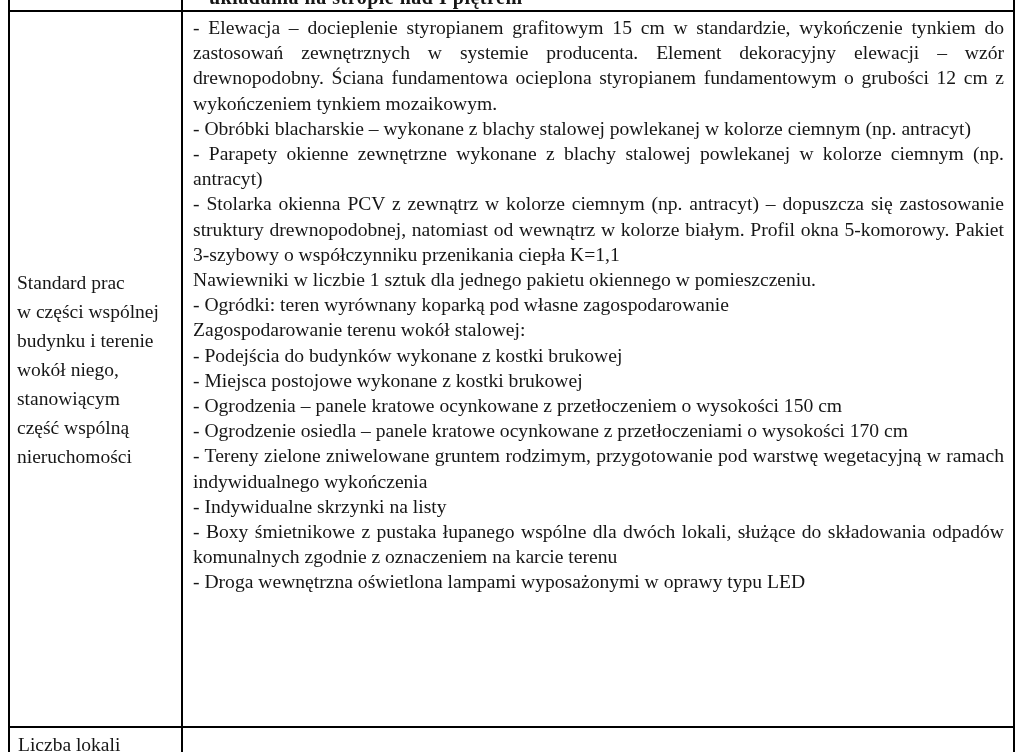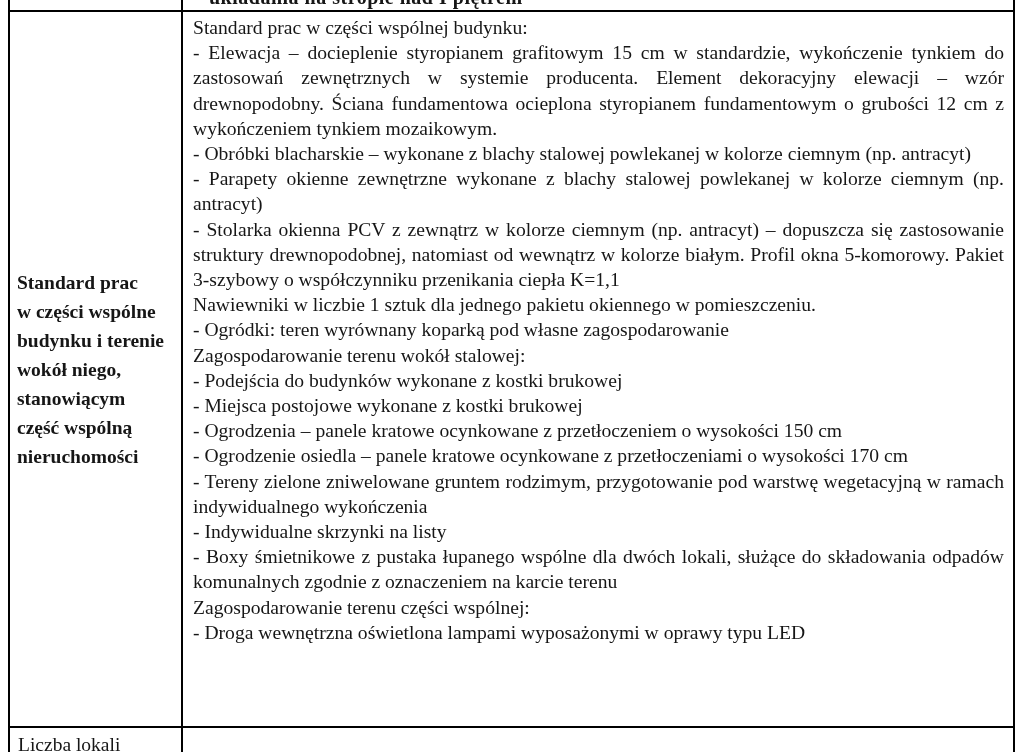--- a/index.html
+++ b/index.html
@@ -73,21 +73,20 @@
   .row-main .cell-label{
     display:flex;
     flex-direction:column;
     justify-content:center;
     padding-left:7px;
     font-size:19.5px;
   }
   .label-line{
     line-height:29px;
     white-space:nowrap;
-    font-weight:bold;
   }
 
   
   .row-main .cell-content{
     padding:3px 9px 0 10px;
   }
   .para{
     margin:0;
     font-size:19.6px;
     line-height:25.2px;
@@ -115,46 +114,44 @@
       <div class="cell cell-label"></div>
       <div class="cell cell-content">
         <div class="clipped-top-text">układania na stropie nad I piętrem</div>
       </div>
     </div>
 
     <div class="row row-main">
       <div class="cell cell-label">
         <div class="label-lines">
             <div class="label-line">Standard prac</div>
-            <div class="label-line">w części wspólne</div>
+            <div class="label-line">w części wspólnej</div>
             <div class="label-line">budynku i terenie</div>
             <div class="label-line">wokół niego,</div>
             <div class="label-line">stanowiącym</div>
             <div class="label-line">część wspólną</div>
             <div class="label-line">nieruchomości</div>
           </div>
       </div>
       <div class="cell cell-content">
         <div class="paragraphs">
-            <p class="para">Standard prac w części wspólnej budynku:</p>
             <p class="para">- Elewacja – docieplenie styropianem grafitowym 15 cm w standardzie, wykończenie tynkiem do zastosowań zewnętrznych w systemie producenta.  Element dekoracyjny elewacji – wzór drewnopodobny. Ściana fundamentowa ocieplona styropianem fundamentowym o grubości 12 cm z wykończeniem tynkiem mozaikowym.</p>
             <p class="para">- Obróbki blacharskie – wykonane z blachy stalowej powlekanej w kolorze ciemnym (np. antracyt)</p>
             <p class="para">- Parapety okienne zewnętrzne wykonane z blachy stalowej powlekanej w kolorze ciemnym (np. antracyt)</p>
             <p class="para">- Stolarka okienna PCV z zewnątrz w kolorze ciemnym (np. antracyt) – dopuszcza się zastosowanie struktury drewnopodobnej, natomiast od wewnątrz w kolorze białym. Profil okna 5-komorowy. Pakiet 3-szybowy o współczynniku przenikania ciepła K=1,1</p>
             <p class="para">Nawiewniki w liczbie 1 sztuk dla jednego pakietu okiennego w pomieszczeniu.</p>
             <p class="para">- Ogródki: teren wyrównany koparką pod własne zagospodarowanie</p>
             <p class="para">Zagospodarowanie terenu wokół stalowej:</p>
             <p class="para">- Podejścia do budynków wykonane z kostki brukowej</p>
             <p class="para">- Miejsca postojowe wykonane z kostki brukowej</p>
             <p class="para">- Ogrodzenia – panele kratowe ocynkowane z przetłoczeniem o wysokości 150 cm</p>
             <p class="para">- Ogrodzenie osiedla – panele kratowe ocynkowane z przetłoczeniami o wysokości 170 cm</p>
             <p class="para">- Tereny zielone zniwelowane gruntem rodzimym, przygotowanie pod warstwę wegetacyjną w ramach indywidualnego wykończenia</p>
             <p class="para">- Indywidualne skrzynki na listy</p>
             <p class="para">- Boxy śmietnikowe z pustaka łupanego wspólne dla dwóch lokali, służące do składowania odpadów komunalnych zgodnie z oznaczeniem na karcie terenu</p>
-            <p class="para">Zagospodarowanie terenu części wspólnej:</p>
             <p class="para">- Droga wewnętrzna oświetlona lampami wyposażonymi w oprawy typu LED</p>
           </div>
       </div>
     </div>
 
     <div class="row row-bottom">
       <div class="cell cell-label">
         <div class="clipped-bottom-text">Liczba lokali</div>
       </div>
       <div class="cell cell-content"></div>

